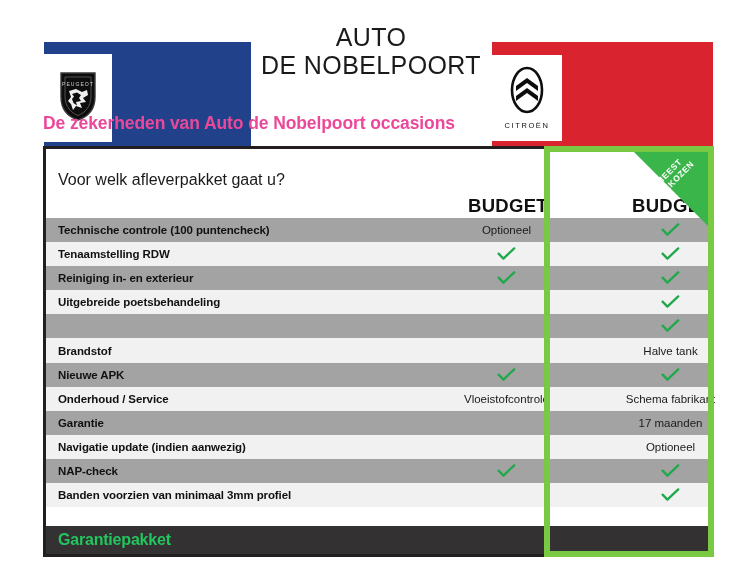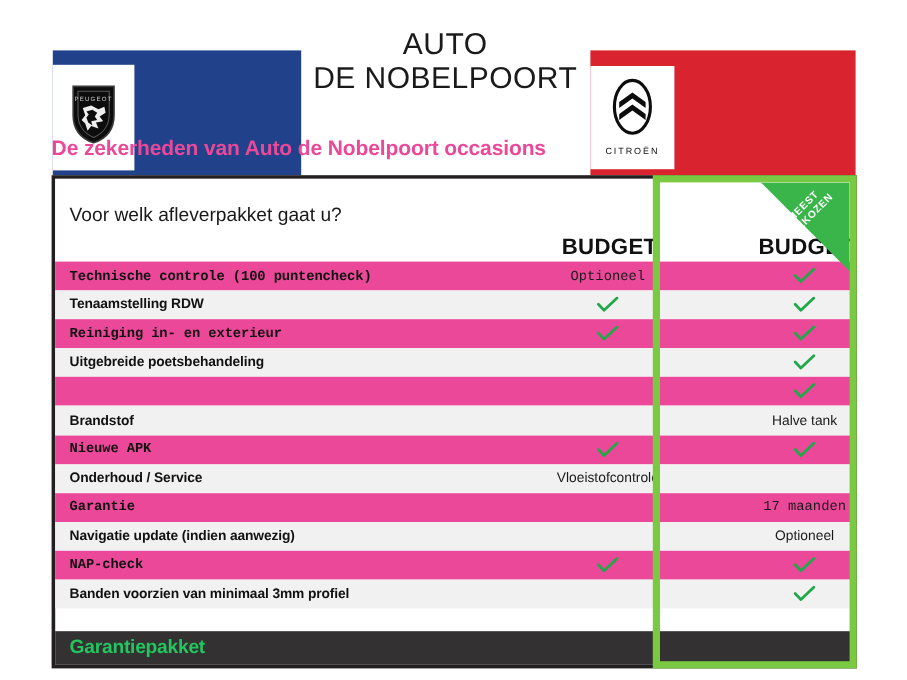--- a/index.html
+++ b/index.html
@@ -141,21 +141,21 @@
     left: 3px;
     top: 72px;
     width: 665px;
   }
   .row {
     position: relative;
     height: 24.1px;
     display: flex;
     align-items: center;
   }
-  .row.odd { background: #ec4899; font-family: Liberation Mono, monospace; }
+  .row.odd { background: #a3a3a3; }
   .row.even { background: #f1f1f1; }
   .row-label {
     position: absolute;
     left: 12px;
     font-size: 11.5px;
     font-weight: bold;
     color: #111111;
     white-space: nowrap;
     letter-spacing: -0.1px;
   }
@@ -392,20 +392,21 @@
         </div>
         <div class="cell cell-comfort">
           <span class="check"><svg width="19" height="14" viewBox="0 0 19 14" xmlns="http://www.w3.org/2000/svg">
               <path d="M1.6 6.6 L6.4 11.6 L17.2 1.4" fill="none" stroke="#21a84a" stroke-width="2.3" stroke-linecap="round" stroke-linejoin="round"></path>
             </svg></span>
         </div>
       </div>
       <div class="row even">
         <div class="row-label">Onderhoud / Service</div>
         <div class="cell cell-budget">Vloeistofcontrole</div>
+        <div class="cell cell-comfort">Schema fabrikant</div>
       </div>
       <div class="row odd">
         <div class="row-label">Garantie</div>
         <div class="cell cell-budget"></div>
         <div class="cell cell-comfort">17 maanden</div>
       </div>
       <div class="row even">
         <div class="row-label">Navigatie update (indien aanwezig)</div>
         <div class="cell cell-budget"></div>
         <div class="cell cell-comfort">Optioneel</div>

